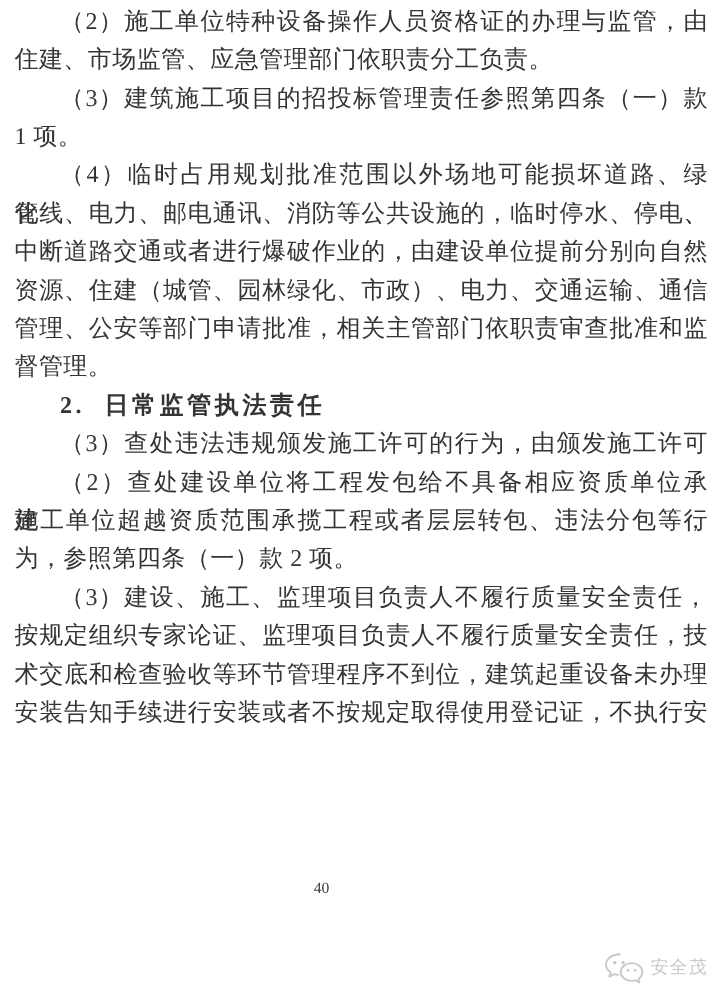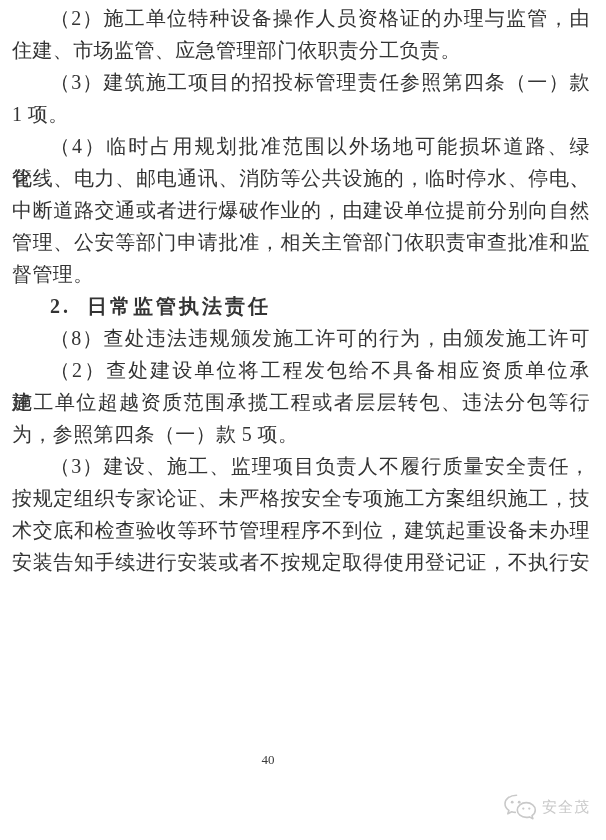--- a/index.html
+++ b/index.html
@@ -40,21 +40,21 @@
   .line.indent {
     text-indent: 38px;
   }
   .line.heading {
     font-weight: bold;
     letter-spacing: 3px;
     word-spacing: 8px;
   }
   .page-number {
     position: absolute;
-    top: 752px;
+    top: 732px;
     left: 0;
     width: 536px;
     text-align: center;
     font-size: 13px;
     color: #3a3a3a;
     font-family: "Liberation Serif", "DejaVu Serif", serif;
   }
   .watermark {
     position: absolute;
     top: 793px;
@@ -82,29 +82,30 @@
 <div class="page">
 
   <main class="text-block">
       <div class="line justify indent">（2）施工单位特种设备操作人员资格证的办理与监管，由</div>
       <div class="line plain">住建、市场监管、应急管理部门依职责分工负责。</div>
       <div class="line justify indent">（3）建筑施工项目的招投标管理责任参照第四条（一）款</div>
       <div class="line plain">1 项。</div>
       <div class="line justify indent">（4）临时占用规划批准范围以外场地可能损坏道路、绿化、</div>
       <div class="line justify">管线、电力、邮电通讯、消防等公共设施的，临时停水、停电、</div>
       <div class="line justify">中断道路交通或者进行爆破作业的，由建设单位提前分别向自然</div>
+      <div class="line justify">资源、住建（城管、园林绿化、市政）、电力、交通运输、通信</div>
       <div class="line justify">管理、公安等部门申请批准，相关主管部门依职责审查批准和监</div>
       <div class="line plain">督管理。</div>
       <div class="line heading plain indent">2. 日常监管执法责任</div>
-      <div class="line justify indent">（8）查处违法违规颁发施工许可的行为，由颁发施工许可</div>
+      <div class="line justify indent">（3）查处违法违规颁发施工许可的行为，由颁发施工许可</div>
       <div class="line justify indent">（2）查处建设单位将工程发包给不具备相应资质单位承建，</div>
       <div class="line justify">施工单位超越资质范围承揽工程或者层层转包、违法分包等行</div>
-      <div class="line plain">为，参照第四条（一）款 5 项。</div>
+      <div class="line plain">为，参照第四条（一）款 2 项。</div>
       <div class="line justify indent">（3）建设、施工、监理项目负责人不履行质量安全责任，</div>
-      <div class="line justify">按规定组织专家论证、未严格按安全专项施工方案组织施工，技</div>
+      <div class="line justify">按规定组织专家论证、监理项目负责人不履行质量安全责任，技</div>
       <div class="line justify">术交底和检查验收等环节管理程序不到位，建筑起重设备未办理</div>
       <div class="line justify">安装告知手续进行安装或者不按规定取得使用登记证，不执行安</div>
     </main>
 
   <div class="page-number">40</div>
 
   <div class="watermark">
     <span class="wicon">
       <svg width="34" height="28" viewBox="0 0 34 28" xmlns="http://www.w3.org/2000/svg">
         <g fill="none" stroke="#c9c9c9" stroke-width="1.6" stroke-linecap="round" stroke-linejoin="round">

